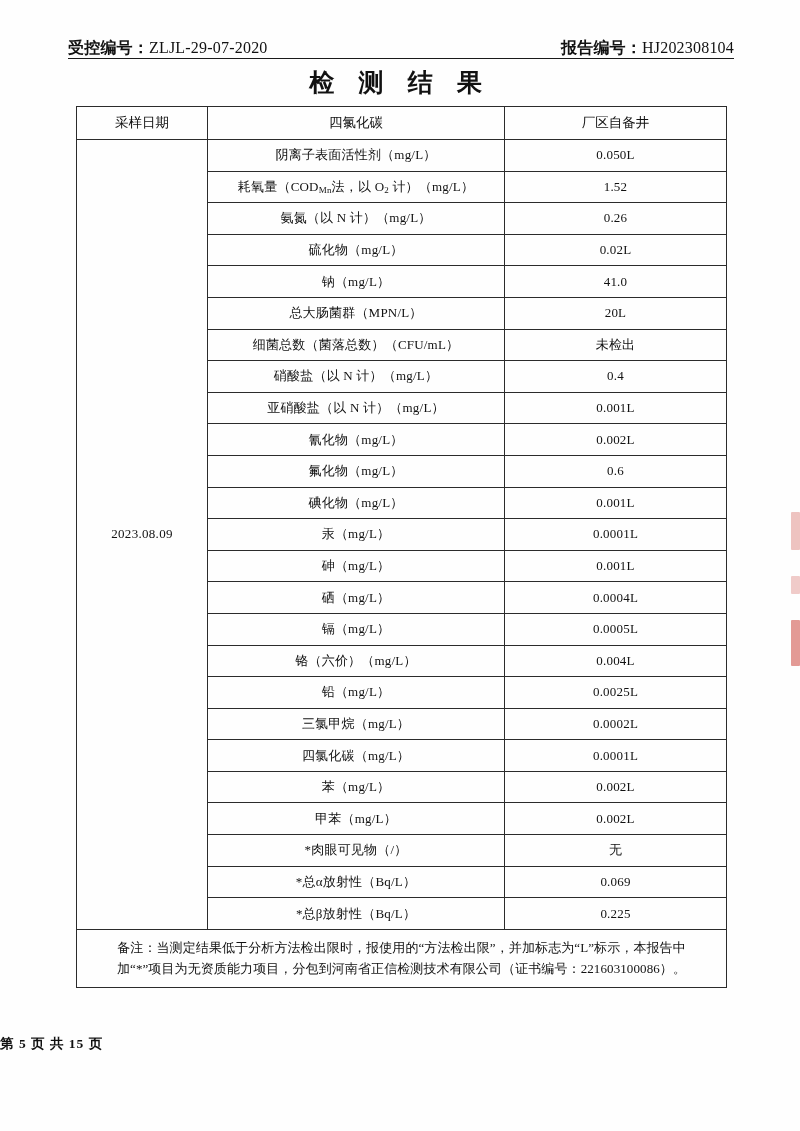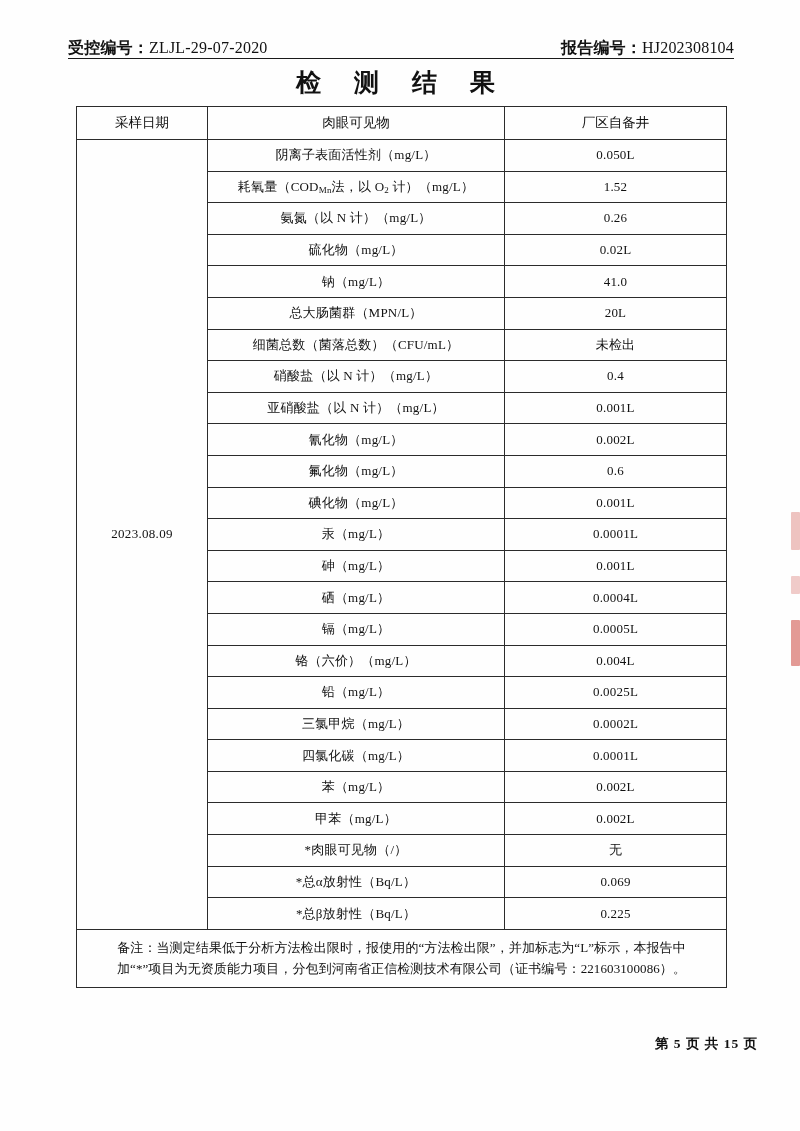--- a/index.html
+++ b/index.html
@@ -50,21 +50,21 @@
 
   .doc-title {
     position: absolute;
     left: 0;
     top: 66px;
     width: 800px;
     text-align: center;
     font-size: 25px;
     font-weight: bold;
     letter-spacing: 9px;
-    font-family: Liberation Mono, monospace;
+    font-family: Liberation Serif, serif;
   }
 
   table.result-table {
     position: absolute;
     left: 76px;
     top: 106px;
     width: 650px;
     border-collapse: collapse;
     table-layout: fixed;
   }
@@ -103,21 +103,21 @@
     height: auto !important;
     letter-spacing: 0.1px;
   }
   .note-cell .note-indent { display:block; }
 
   .footer {
     position: absolute;
     left: 0;
     top: 1035px;
     width: 758px;
-    text-align: right;
+    text-align: left;
     font-size: 13.5px;
     letter-spacing: 1px;
     font-weight: bold;
   }
 
   
   .stamp-mark {
     position: absolute;
     right: 0px;
     width: 9px;
@@ -148,21 +148,21 @@
 
   <table class="result-table">
     <colgroup>
       <col class="c-date">
       <col class="c-item">
       <col class="c-val">
     </colgroup>
     <thead>
       <tr>
         <th>采样日期</th>
-        <th>肉眼可见物</th>
+        <th>四氯化碳</th>
         <th>厂区自备井</th>
       </tr>
     </thead>
     <tbody>
       <tr>
         <td class="date-cell" rowspan="25">2023.08.09</td>
         <td class="item-cell">阴离子表面活性剂（mg/L）</td>
         <td class="val-cell">0.050L</td>
       </tr>
       <tr>

